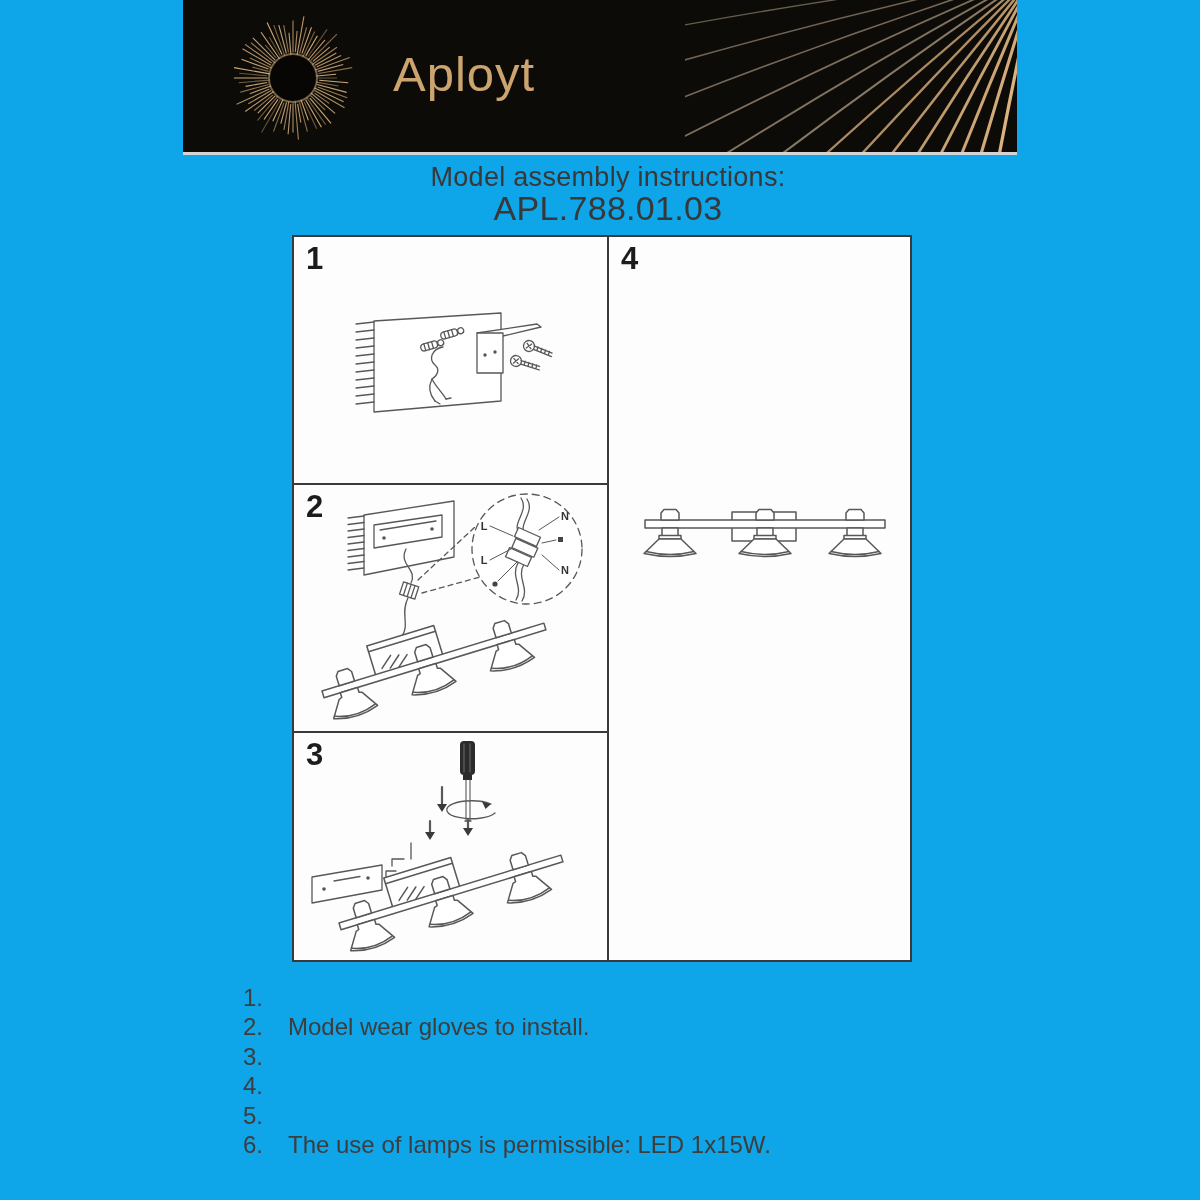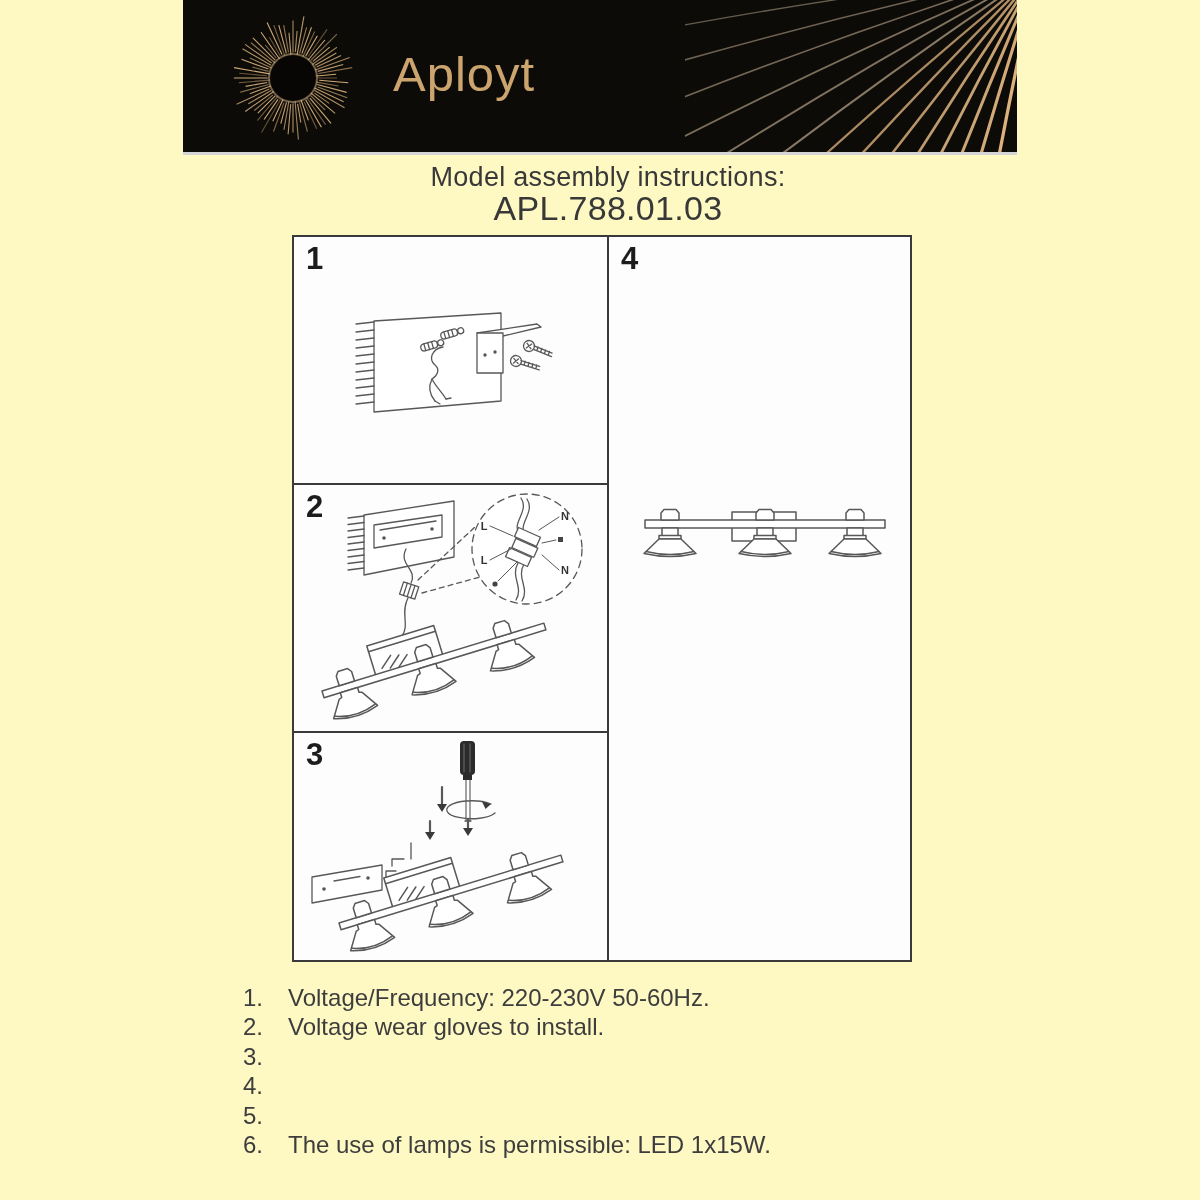--- a/index.html
+++ b/index.html
@@ -1,17 +1,17 @@
 <!DOCTYPE html>
 <html><head>
 <meta charset="utf-8">
 <style>
   html,body{margin:0;padding:0;}
   body{background:#ffffff;font-family:"Liberation Sans",sans-serif;}
-  .page{position:relative;width:1200px;height:1200px;background:#fef9c3;overflow:hidden;}
+  .page{position:relative;width:1200px;height:1200px;background:#0ea5e9;overflow:hidden;}
 
   
   .banner{position:absolute;left:183px;top:0;width:834px;height:152px;
           background:#0d0b08;border-bottom:3px solid #d4d4d4;overflow:hidden;}
   .sunburst{position:absolute;left:45px;top:13px;width:130px;height:130px;}
   .brand-text{position:absolute;left:210px;top:0;height:152px;line-height:148px;
               font-size:49px;font-weight:300;letter-spacing:1px;color:#cba46e;}
   .fan{position:absolute;right:0;top:0;width:332px;height:152px;}
 
   
@@ -322,25 +322,24 @@
           <use href="#lampFront" transform="translate(246,283)"></use>
         </g>
       </svg>
       <div class="pnum">4</div>
     </div>
   </div>
 
   <div class="instr">
     <div class="instr-row" style="top:983px">
       <span class="instr-num">1.</span>
-      <span class="instr-text">Voltage/Frequency: 220-230V 50-60Hz.</span>
     </div>
     <div class="instr-row" style="top:1012px">
       <span class="instr-num">2.</span>
-      <span class="instr-text">Voltage wear gloves to install.</span>
+      <span class="instr-text">Model wear gloves to install.</span>
     </div>
     <div class="instr-row" style="top:1042px">
       <span class="instr-num">3.</span>
     </div>
     <div class="instr-row" style="top:1071px">
       <span class="instr-num">4.</span>
     </div>
     <div class="instr-row" style="top:1101px">
       <span class="instr-num">5.</span>
     </div>

